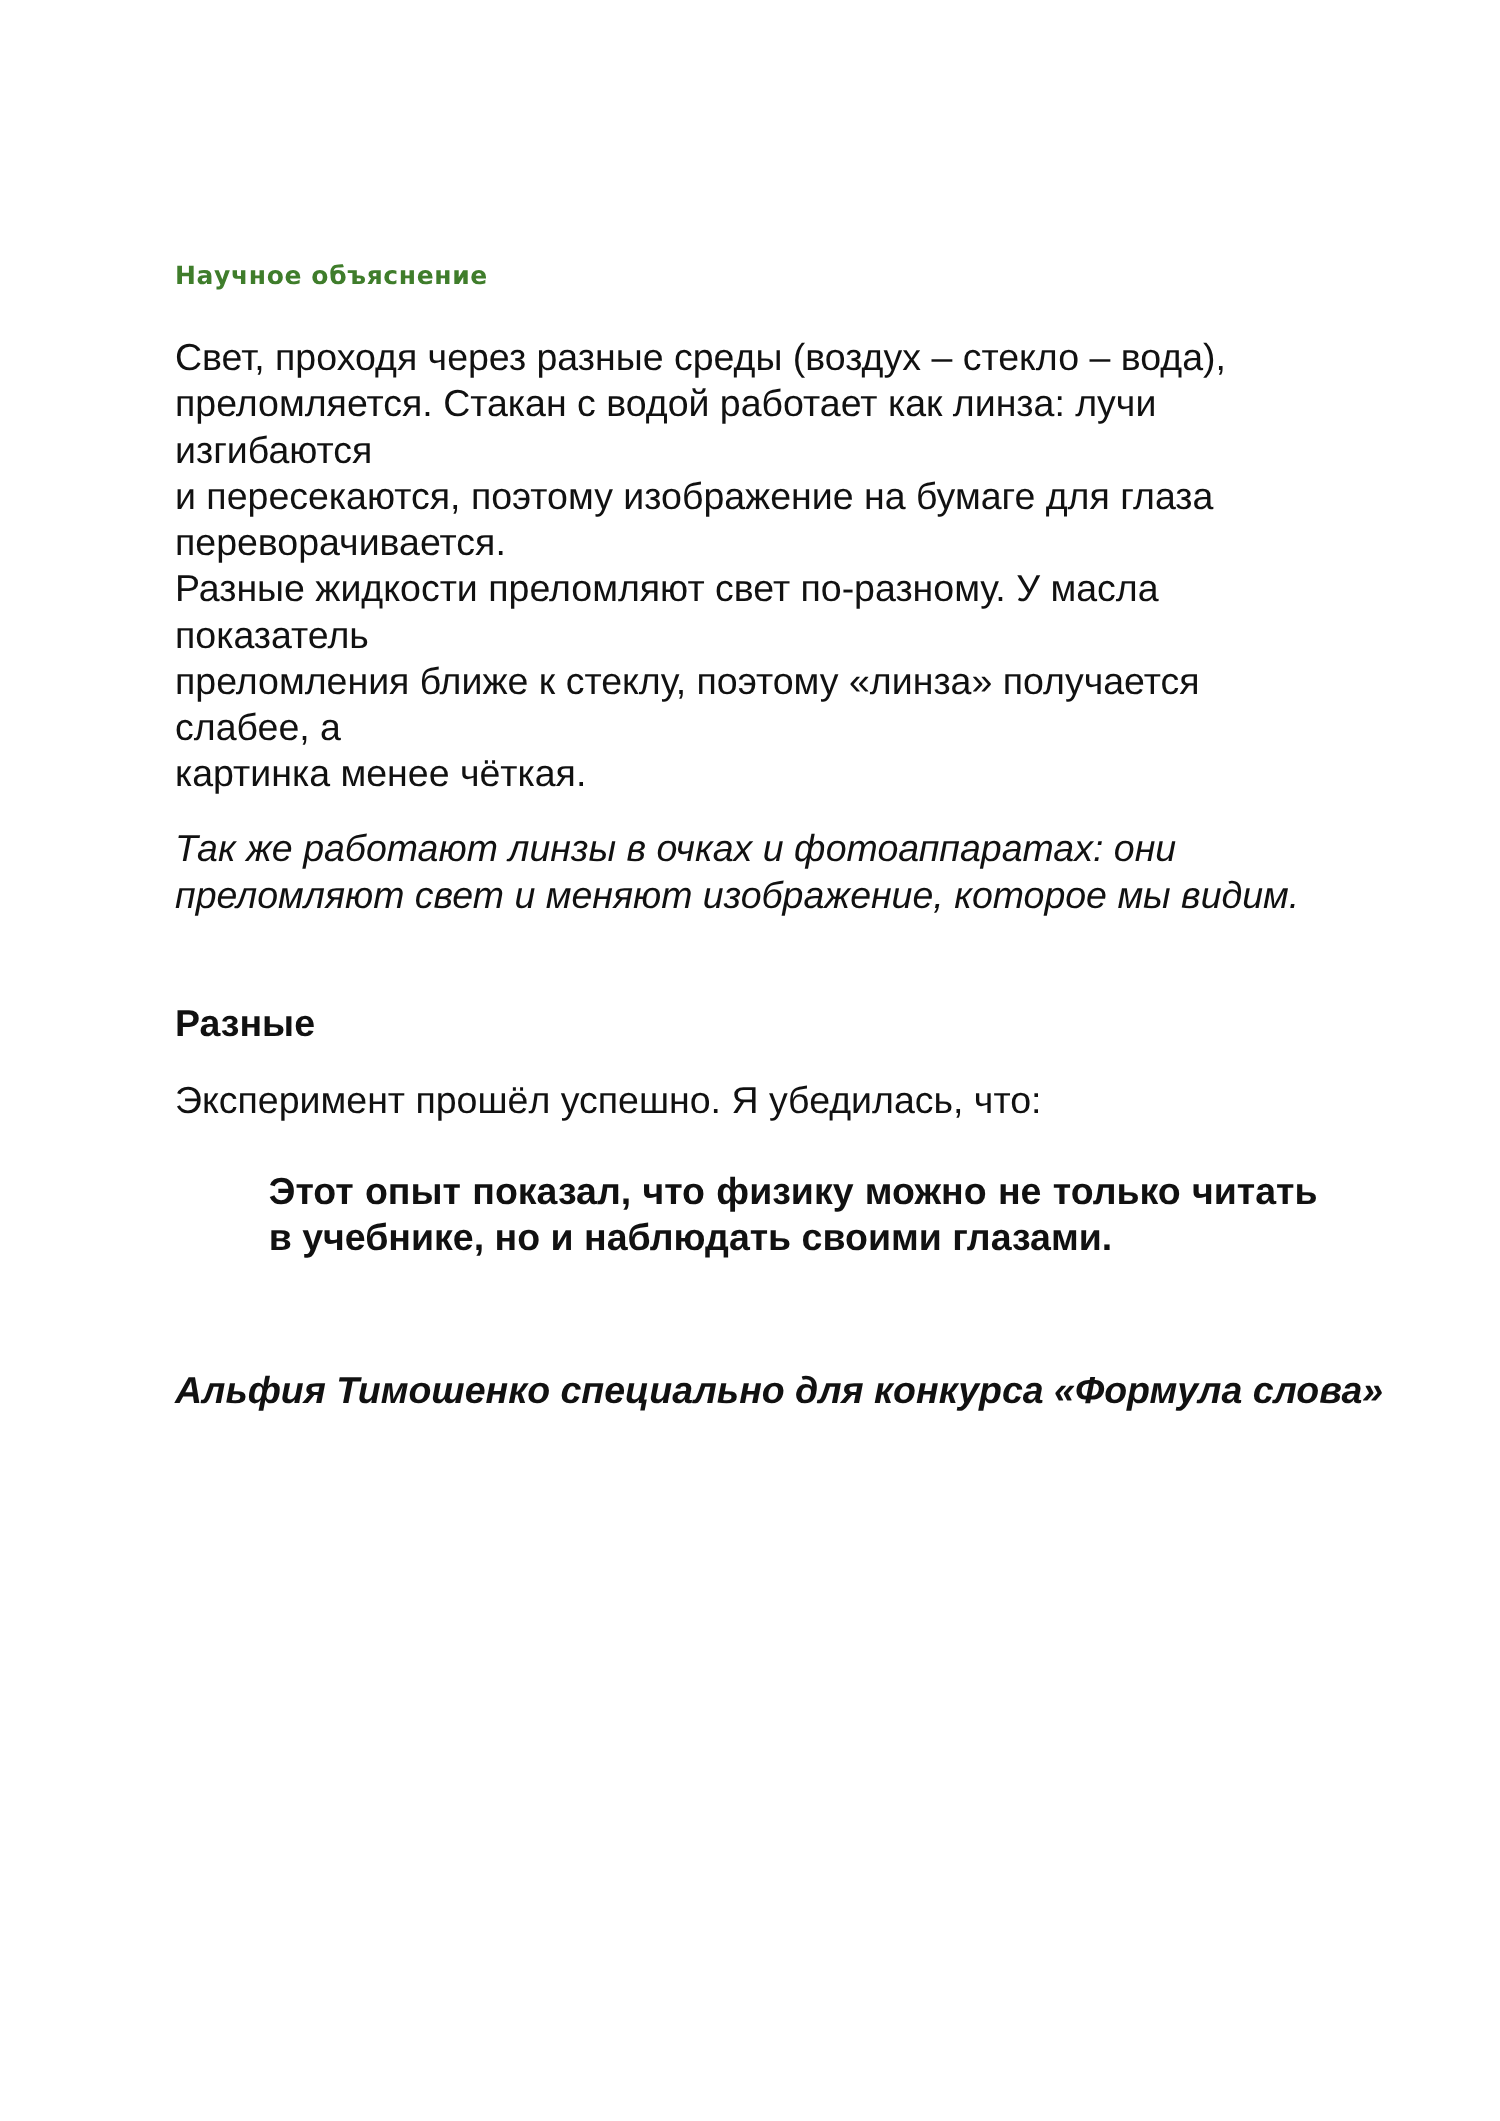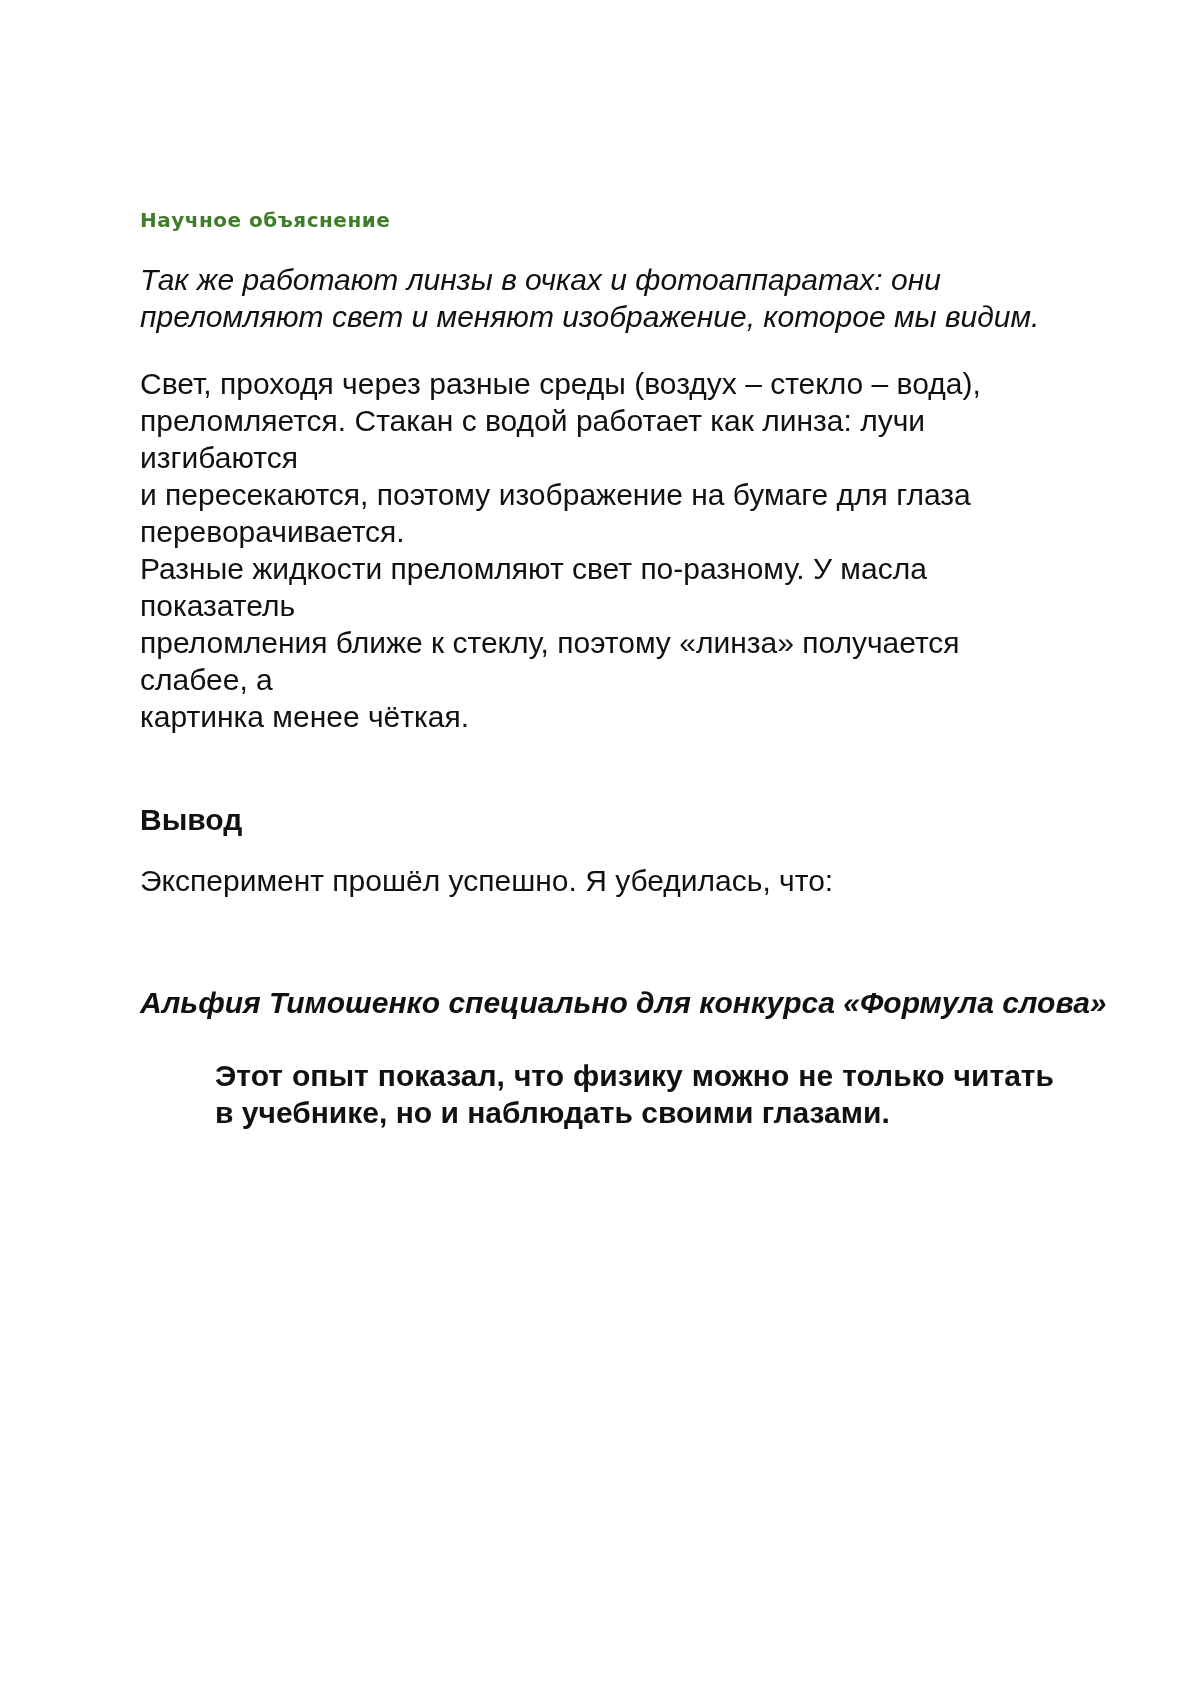--- a/index.html
+++ b/index.html
@@ -71,33 +71,33 @@
     white-space:nowrap;
   }
 </style>
 </head>
 <body>
 
 <div class="page">
 
   <h1 class="science-title">Научное объяснение</h1>
 
-  <p class="body-text lens-note">Так же работают линзы в очках и фотоаппаратах: они
-преломляют свет и меняют изображение, которое мы видим.</p>
-
   <p class="body-text science-paragraph">Свет, проходя через разные среды (воздух – стекло – вода),
 преломляется. Стакан с водой работает как линза: лучи изгибаются
 и пересекаются, поэтому изображение на бумаге для глаза
 переворачивается.
 Разные жидкости преломляют свет по-разному. У масла показатель
 преломления ближе к стеклу, поэтому «линза» получается слабее, а
 картинка менее чёткая.</p>
 
-  <h2 class="conclusion-title">Вывод</h2>
+  <p class="body-text lens-note">Так же работают линзы в очках и фотоаппаратах: они
+преломляют свет и меняют изображение, которое мы видим.</p>
+
+  <h2 class="conclusion-title">Разные</h2>
 
   <p class="body-text conclusion-intro">Эксперимент прошёл успешно. Я убедилась, что:</p>
 
 
+  <p class="body-text conclusion-highlight">Этот опыт показал, что физику можно не только читать в учебнике, но и наблюдать своими глазами.</p>
+
   <p class="body-text author-byline">Альфия Тимошенко специально для конкурса «Формула слова»</p>
-
-  <p class="body-text conclusion-highlight">Этот опыт показал, что физику можно не только читать в учебнике, но и наблюдать своими глазами.</p>
 
 </div>
 
 </body></html>

